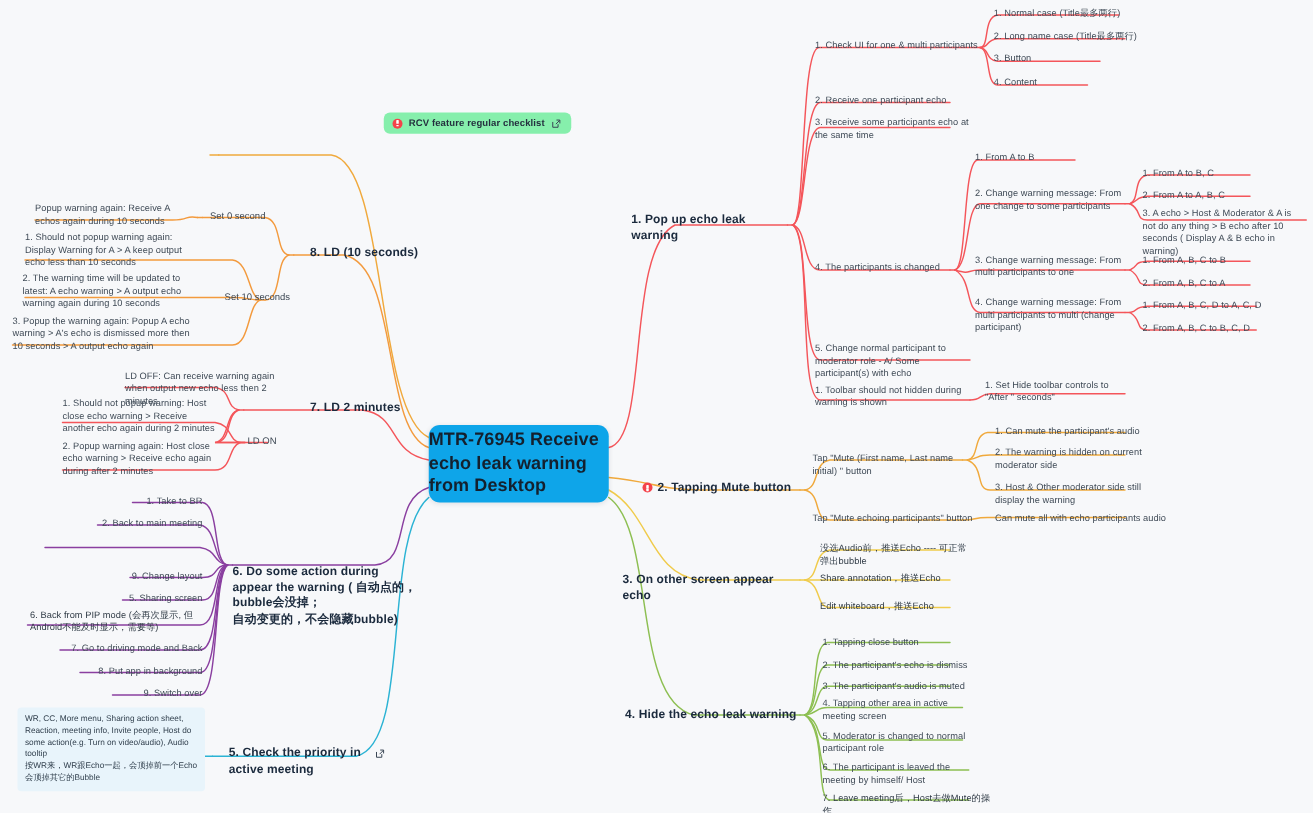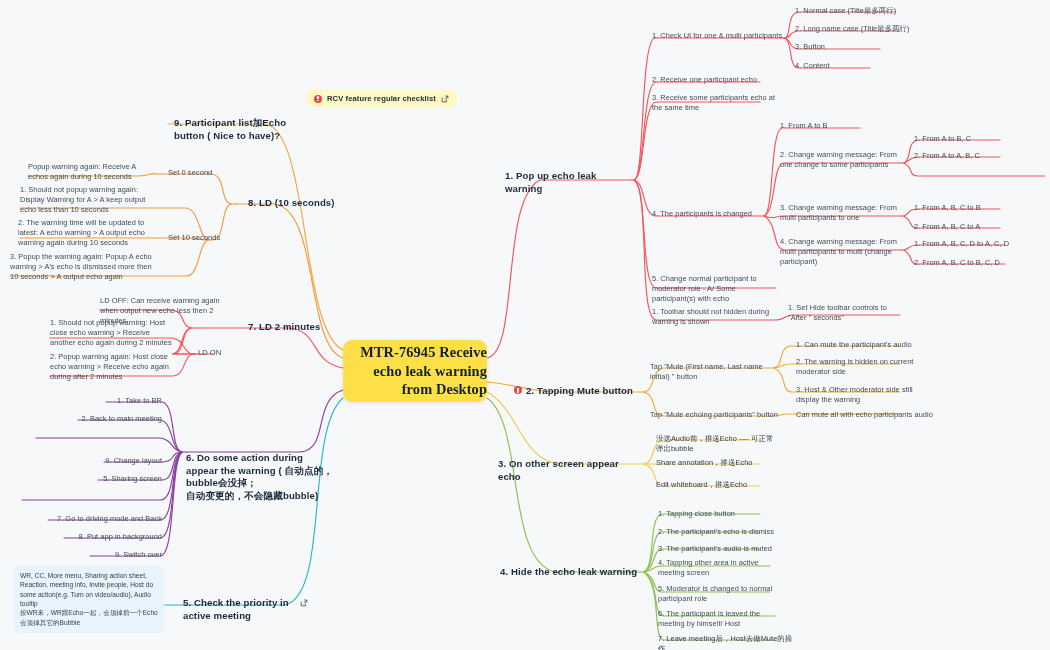--- a/index.html
+++ b/index.html
@@ -22,41 +22,40 @@
   .leaf.cn { color:#2f3a45; }
   .mid {
     font-size:7.6px; line-height:1.34; color:#3f4a56;
   }
   .branch-title {
     font-size:9.6px; font-weight:bold; color:#1b2a3d; line-height:1.32;
     letter-spacing:.1px;
   }
   .root {
     position:absolute;
-    background:#fde047;
+    background:#0ea5e9;
     border-radius:9px;
     box-shadow:0 1px 4px rgba(20,30,50,.10);
     display:flex; align-items:center; justify-content:center;
-    text-align:right;
-    font-family:Liberation Serif, serif;
+    text-align:left;
   }
   .root-text {
     font-size:14.4px; font-weight:bold; color:#14202e; line-height:1.3;
     letter-spacing:.1px;
   }
   .notebox {
     position:absolute;
     background:#e8f4fb;
     border-radius:3px;
     padding:5px 6px 6px 6px;
     font-size:6.6px; line-height:1.42; color:#32414f;
   }
   .chip {
     position:absolute;
-    background:#fef9c3;
+    background:#86efac;
     border-radius:5px;
     padding:4px 8px 4px 7px;
     display:flex; align-items:center; gap:5px;
     font-size:7.6px; font-weight:bold; color:#24303f;
     letter-spacing:.1px;
   }
   .dot-icon {
     width:8px; height:8px; border-radius:50%;
     background:#f4424a; display:inline-block; position:relative; flex:none;
   }
@@ -223,20 +222,21 @@
   <div class="node leaf" style="left:795px; top:42px; width:110px;">3. Button</div>
   <div class="node leaf" style="left:795px; top:61px; width:110px;">4. Content</div>
 
   <div class="node leaf" style="left:780px; top:121px; width:100px;">1. From A to B</div>
   <div class="node leaf" style="left:780px; top:150px; width:126px;">2. Change warning message: From one change to some participants</div>
   <div class="node leaf" style="left:780px; top:203px; width:126px;">3. Change warning message: From multi participants to one</div>
   <div class="node leaf" style="left:780px; top:237px; width:130px;">4. Change warning message: From multi participants to multi (change participant)</div>
 
   <div class="node leaf" style="left:914px; top:134px; width:110px;">1. From A to B, C</div>
   <div class="node leaf" style="left:914px; top:151px; width:110px;">2. From A to A, B, C</div>
+  <div class="node leaf" style="left:914px; top:166px; width:130px;">3. A echo &gt; Host &amp; Moderator &amp; A is not do any thing &gt; B echo after 10 seconds ( Display A &amp; B echo in warning)</div>
 
   <div class="node leaf" style="left:914px; top:203px; width:110px;">1. From A, B, C to B</div>
   <div class="node leaf" style="left:914px; top:222px; width:110px;">2. From A, B, C to A</div>
 
   <div class="node leaf" style="left:914px; top:239px; width:115px;">1. From A, B, C, D to A, C, D</div>
   <div class="node leaf" style="left:914px; top:258px; width:115px;">2.  From A, B, C to B, C, D</div>
 
   <div class="node leaf" style="left:788px; top:303px; width:114px;">1. Set Hide toolbar controls to "After " seconds"</div>
 
   <div class="node branch-title inline-title" style="left:514px; top:385px; width:130px;">
@@ -276,33 +276,33 @@
   </div>
   <div class="notebox" style="left:14px; top:566px; width:150px; white-space:pre-line;">WR, CC, More menu, Sharing action sheet, Reaction, meeting info, Invite people, Host do some action(e.g. Turn on video/audio), Audio tooltip
 按WR来，WR跟Echo一起，会顶掉前一个Echo会顶掉其它的Bubble</div>
 
   <div class="node branch-title" style="left:186px; top:452px; width:148px; white-space:pre-line;">6. Do some action during appear the warning ( 自动点的，bubble会没掉；
 自动变更的，不会隐藏bubble)</div>
   <div class="node leaf" style="left:72px; top:396px; width:90px; text-align:right;">1. Take to BR</div>
   <div class="node leaf" style="left:60px; top:414px; width:102px; text-align:right;">2. Back to main meeting</div>
   <div class="node leaf" style="left:72px; top:456px; width:90px; text-align:right;">9. Change layout</div>
   <div class="node leaf" style="left:72px; top:474px; width:90px; text-align:right;">5. Sharing screen</div>
+  <div class="node leaf cn" style="left:24px; top:487px; width:138px;">6. Back from PIP mode (会再次显示, 但Android不能及时显示，需要等)</div>
   <div class="node leaf" style="left:48px; top:514px; width:114px; text-align:right;">7. Go to driving mode and Back</div>
   <div class="node leaf" style="left:58px; top:532px; width:104px; text-align:right;">8. Put app in background</div>
   <div class="node leaf" style="left:80px; top:550px; width:82px; text-align:right;">9. Switch over</div>
 
   <div class="node branch-title" style="left:248px; top:321px; width:94px; text-align:left;">7. LD 2 minutes</div>
   <div class="node leaf" style="left:100px; top:296px; width:130px;">LD OFF: Can receive warning again when output new echo less then 2 minutes</div>
   <div class="node mid" style="left:198px; top:348px; width:40px;">LD ON</div>
   <div class="node leaf" style="left:50px; top:318px; width:122px;">1. Should not popup warning: Host close echo warning &gt; Receive another echo again during 2 minutes</div>
   <div class="node leaf" style="left:50px; top:352px; width:122px;">2. Popup warning again: Host close echo warning &gt; Receive echo again during after 2 minutes</div>
 
   <div class="node branch-title" style="left:248px; top:197px; width:100px;">8. LD (10 seconds)</div>
   <div class="node mid" style="left:168px; top:168px; width:64px;">Set 0 second</div>
-  <div class="node mid" style="left:168px; top:233px; width:64px;">Set 10 seconds</div>
+  <div class="node mid" style="left:168px; top:233px; width:64px;text-align:right;">Set 10 seconds</div>
   <div class="node leaf" style="left:28px; top:162px; width:128px;">Popup warning again: Receive A echos again during 10 seconds</div>
   <div class="node leaf" style="left:20px; top:185px; width:136px;">1. Should not popup warning again: Display Warning for A &gt; A keep output echo less than 10 seconds</div>
   <div class="node leaf" style="left:18px; top:218px; width:138px;">2. The warning time will be updated to latest:  A echo warning &gt; A output echo warning again during 10 seconds</div>
   <div class="node leaf" style="left:10px; top:252px; width:146px;">3. Popup the warning again: Popup A echo warning &gt; A's echo is dismissed more then 10 seconds &gt; A output echo again</div>
 
-  <div class="node branch-title" style="left:174px; top:117px; width:138px;">9. Participant list加Echo button ( Nice to have)?</div>
 
 </div>
 
 </body></html>

